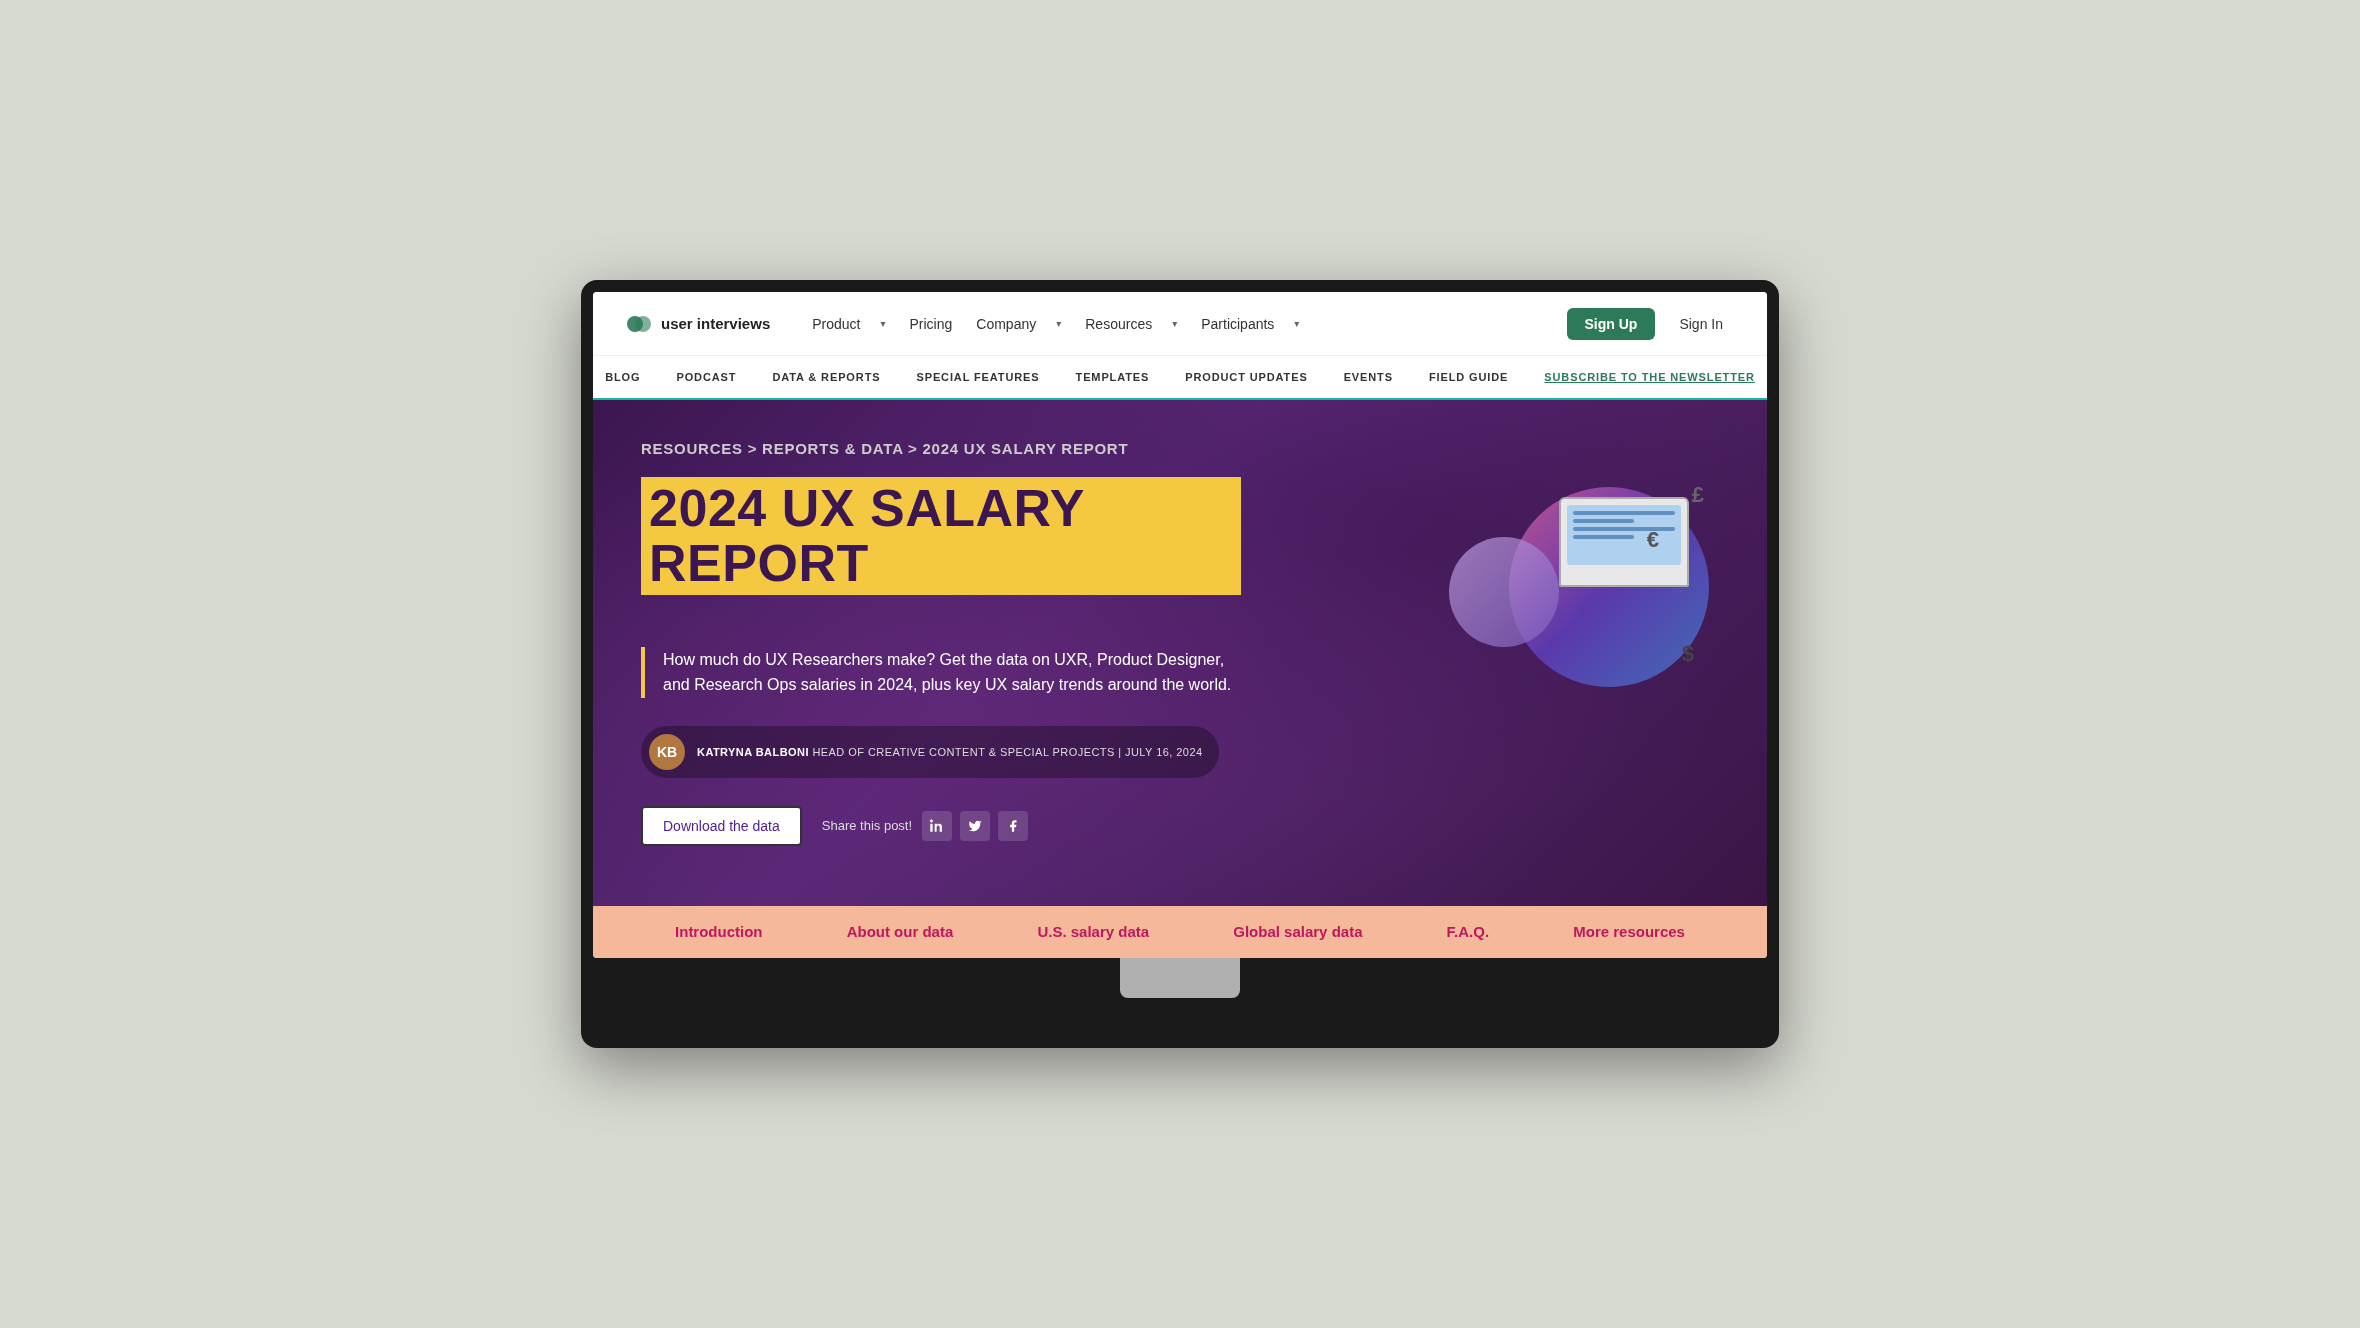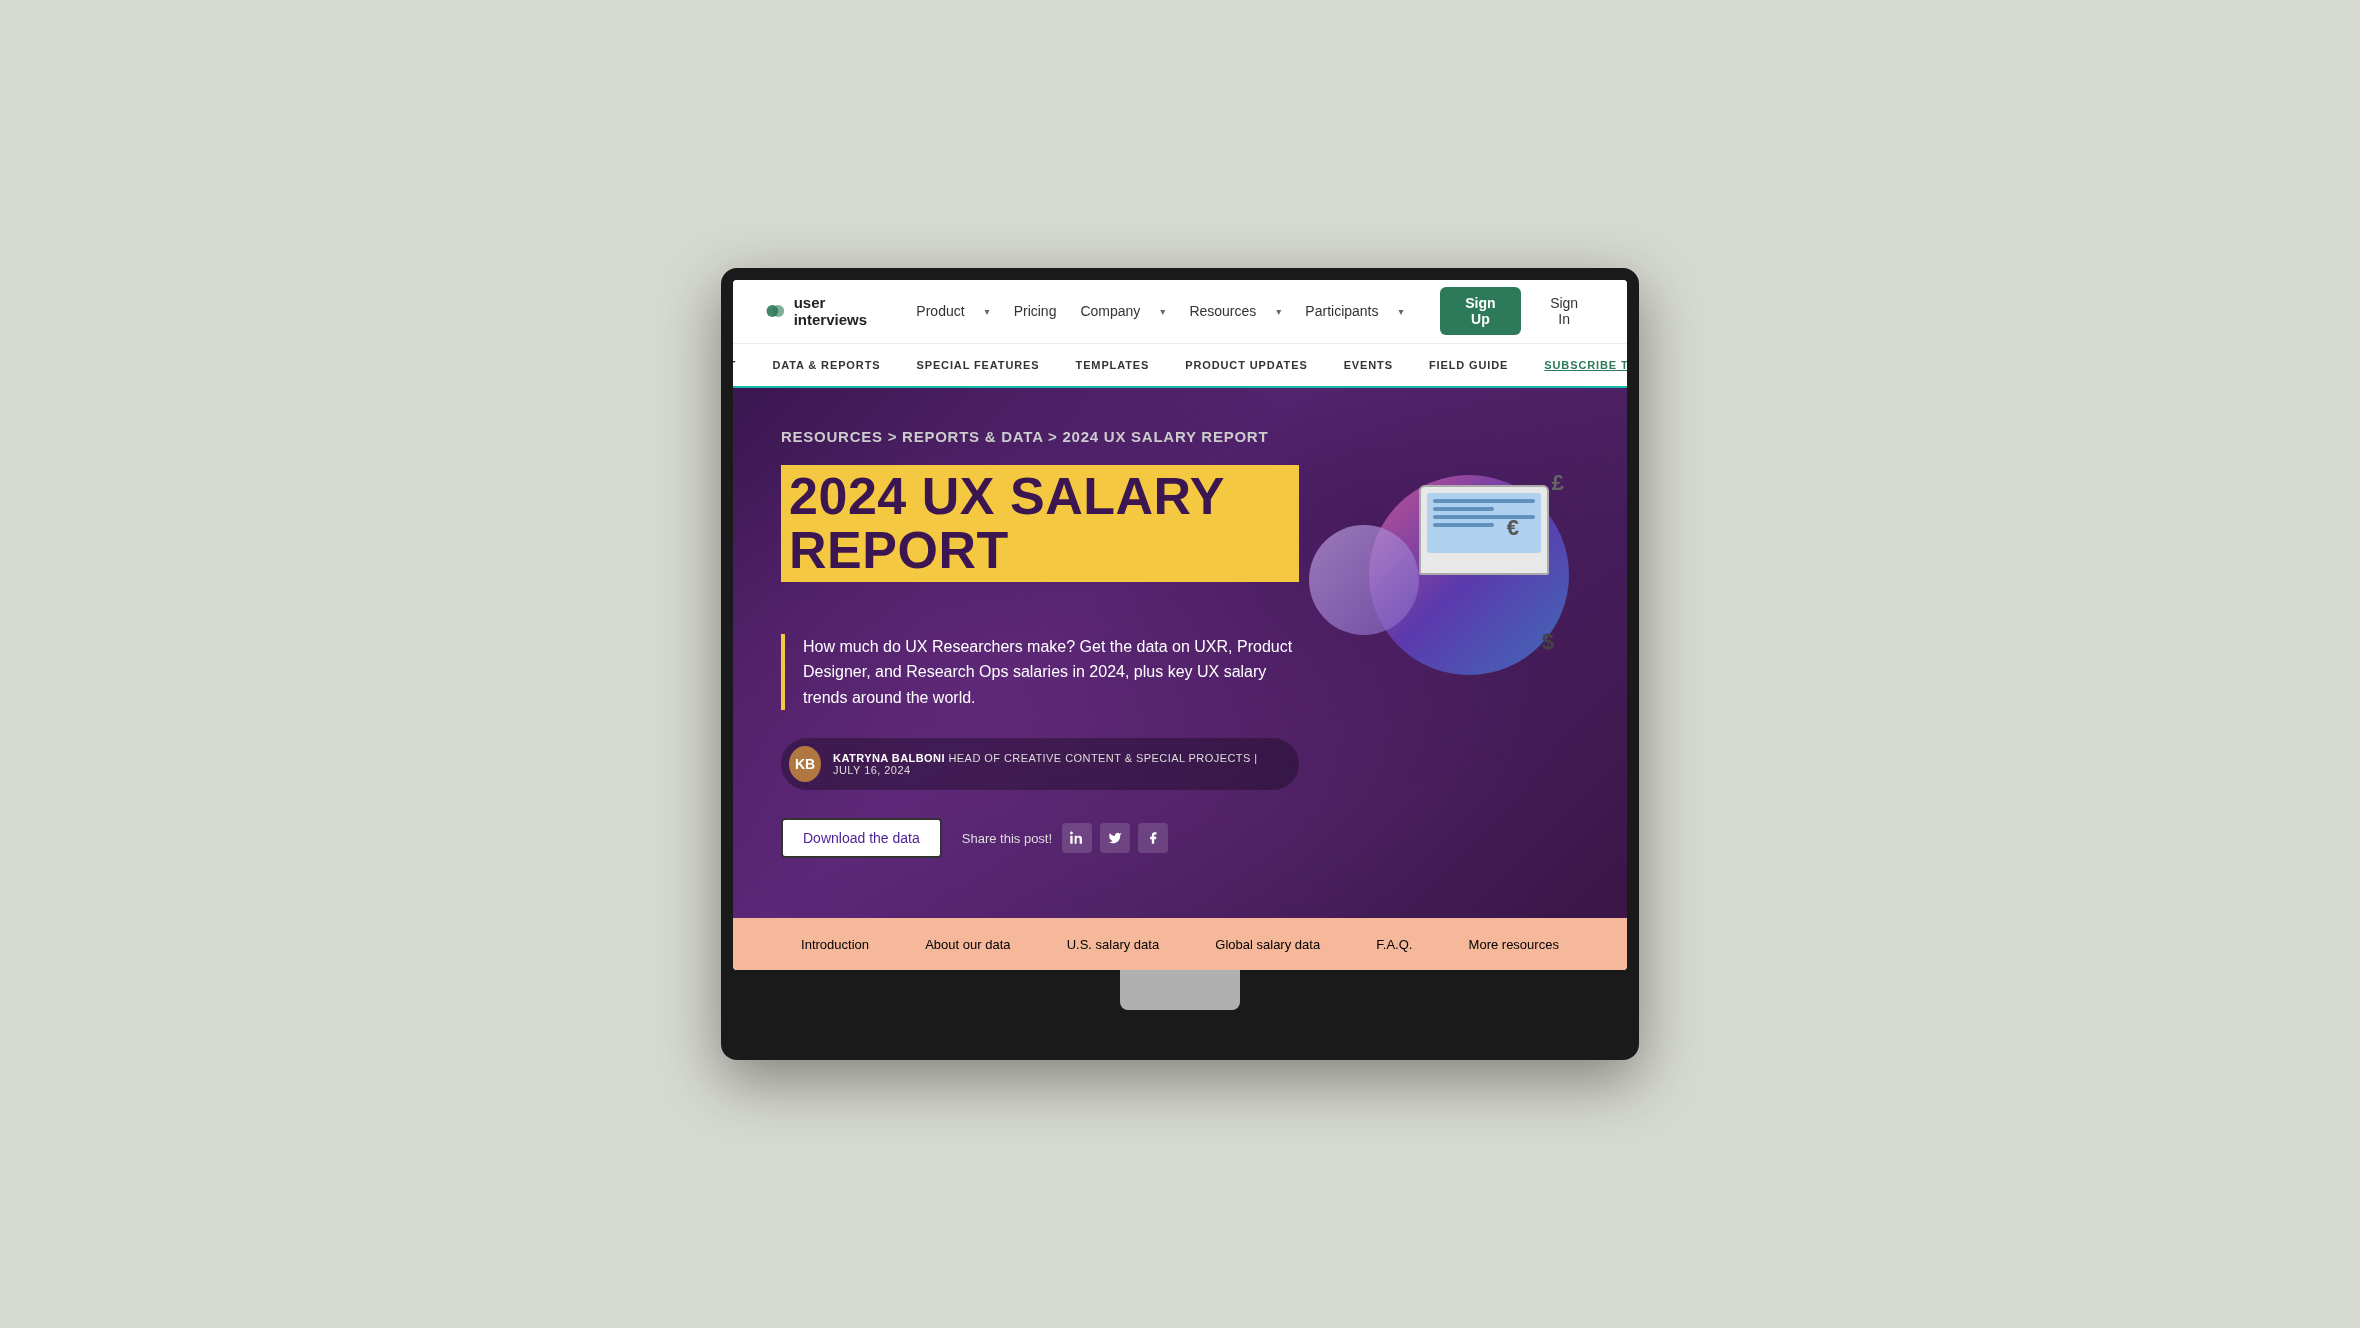--- a/index.html
+++ b/index.html
@@ -8,21 +8,21 @@
       min-height: 100vh;
       display: flex;
       align-items: center;
       justify-content: center;
       font-family: -apple-system, BlinkMacSystemFont, 'Segoe UI', Arial, sans-serif;
     }
     .monitor-outer {
       background: #1a1a1a;
       border-radius: 16px;
       padding: 12px 12px 50px 12px;
-      width: 918px;
+      width: 1198px;
       box-shadow: 0 20px 60px rgba(0,0,0,0.4);
     }
     .monitor-screen {
       background: #fff;
       border-radius: 4px;
       overflow: hidden;
     }
     .monitor-stand {
       width: 120px;
       height: 40px;
@@ -336,23 +336,23 @@
     
     .bottom-nav {
       background: #f5b89a;
       display: flex;
       align-items: center;
       justify-content: space-around;
       height: 52px;
       padding: 0 40px;
     }
     .bottom-nav-item {
-      font-size: 13px;
-      color: #000000;
-      font-weight: 400;
+      font-size: 15px;
+      color: #be185d;
+      font-weight: 700;
       cursor: pointer;
       padding: 0 16px;
     }
   </style>
 </head>
 <body>
 
 <div class="monitor-outer">
   <div class="monitor-screen">
 

